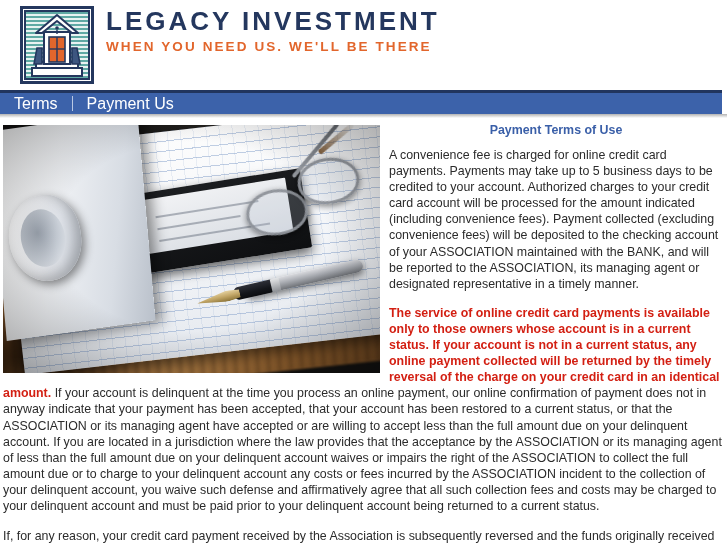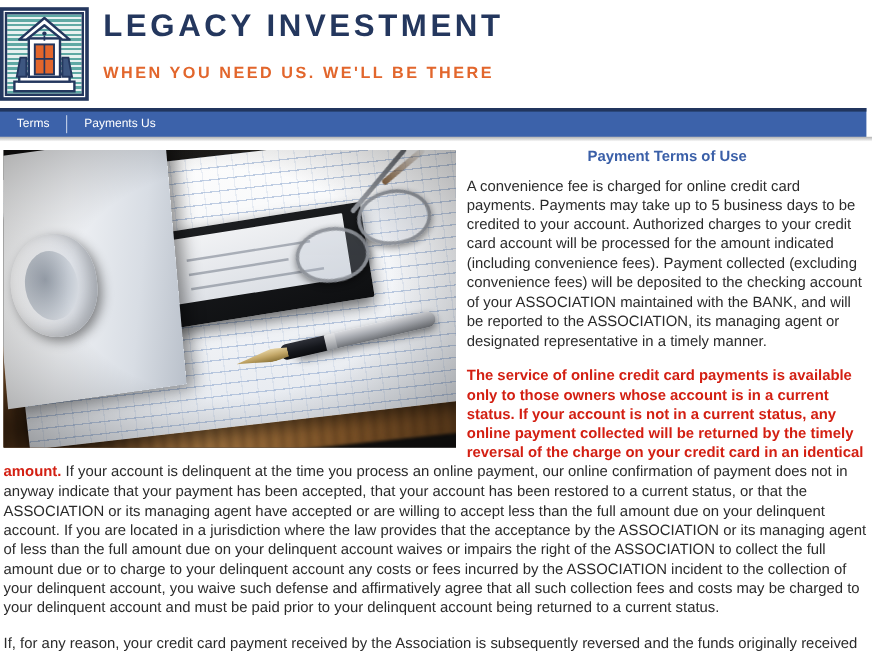--- a/index.html
+++ b/index.html
@@ -16,21 +16,21 @@
     position: relative;
   }
 
   
   .header {
     height: 90px;
     background: #ffffff;
     position: relative;
     display: flex;
     align-items: flex-start;
-    padding-left: 0;
+    padding-left: 20px;
     box-sizing: border-box;
   }
 
   .logo-mark {
     width: 74px;
     height: 78px;
     margin-top: 6px;
     flex: 0 0 auto;
     position: relative;
   }
@@ -49,37 +49,37 @@
     line-height: 29px;
     font-family: "Liberation Sans", sans-serif;
     white-space: nowrap;
   }
   .wordmark-tagline {
     color: #e2662c;
     font-weight: bold;
     font-size: 13.5px;
     letter-spacing: 2.1px;
     line-height: 18px;
-    margin-top: 16px;
+    margin-top: 2px;
     white-space: nowrap;
   }
 
   
   .navbar {
     height: 24px;
     width: 722px;
     background: #3c62aa;
     border-top: 3px solid #21355e;
     display: flex;
     align-items: center;
     box-sizing: border-box;
   }
   .nav-item {
     color: #ffffff;
-    font-size: 10px;
+    font-size: 16px;
     padding: 0 14px;
     line-height: 24px;
     cursor: pointer;
     white-space: nowrap;
   }
   .nav-sep {
     width: 1px;
     height: 15px;
     background: #b9c8e4;
   }
@@ -370,21 +370,21 @@
 
   <div class="logo-wordmark">
     <div class="wordmark-line1">LEGACY INVESTMENT</div>
     <div class="wordmark-tagline">WHEN YOU NEED US. WE'LL BE THERE</div>
   </div>
 </div>
 
 <div class="navbar">
   <div class="nav-item">Terms</div>
   <div class="nav-sep"></div>
-  <div class="nav-item">Payments Us</div>
+  <div class="nav-item">Payment Us</div>
 </div>
 <div class="nav-shadow"></div>
 
 <div class="content">
 
   <div class="hero-photo">
     <div class="photo-bg"></div>
     <div class="photo-desk"></div>
     <div class="photo-desk-grain"></div>
     <div class="photo-desk-dark"></div>

